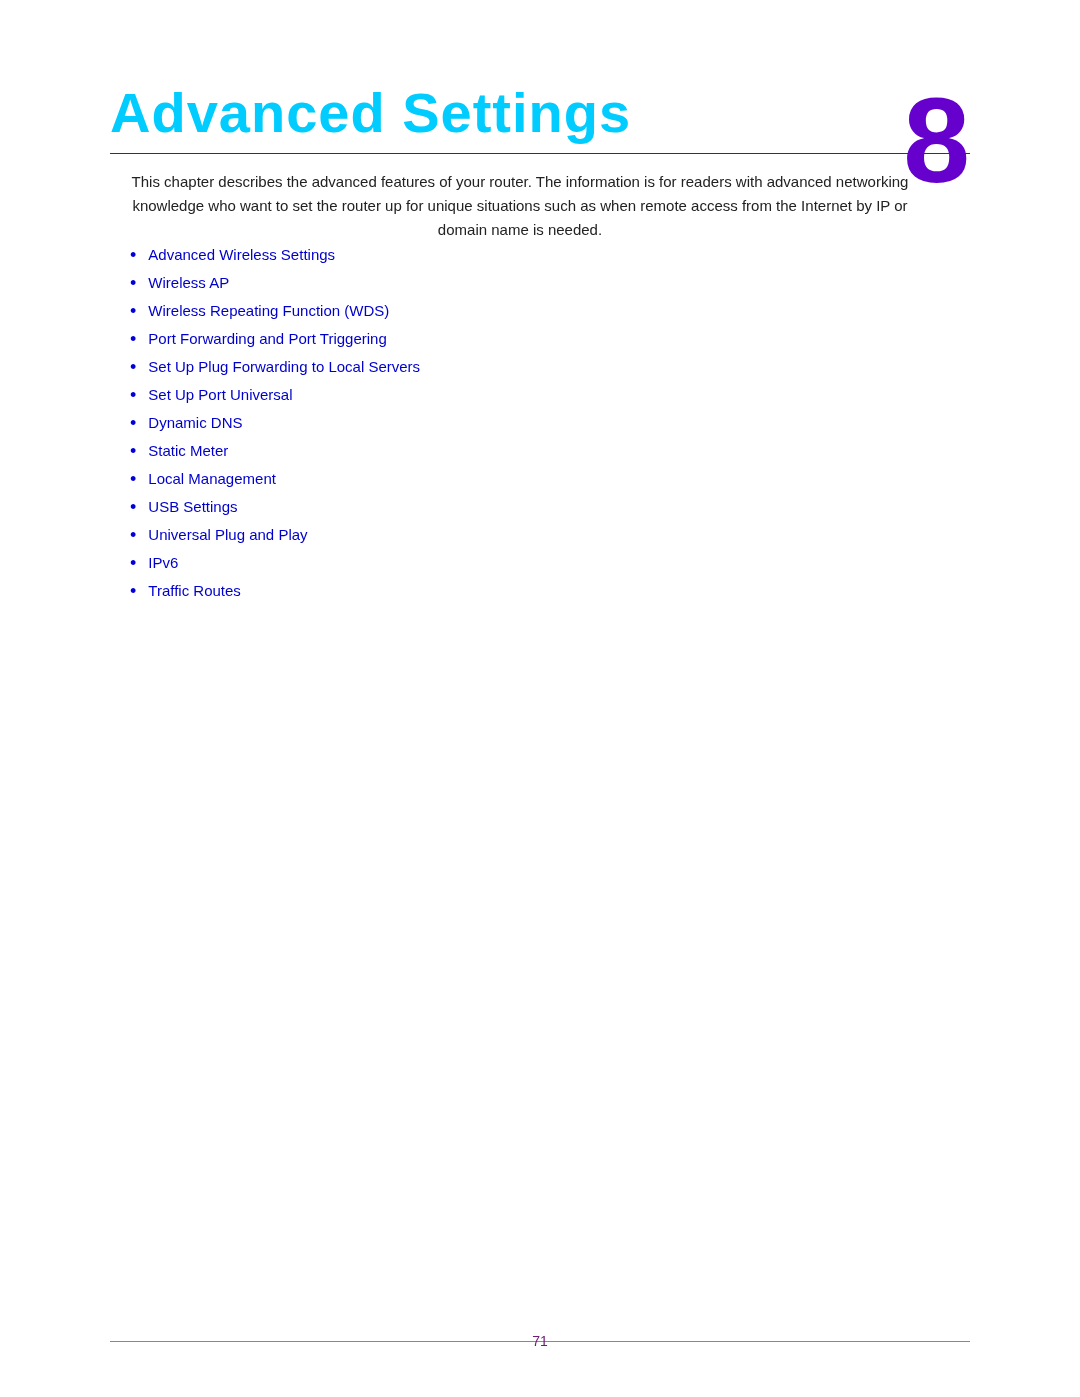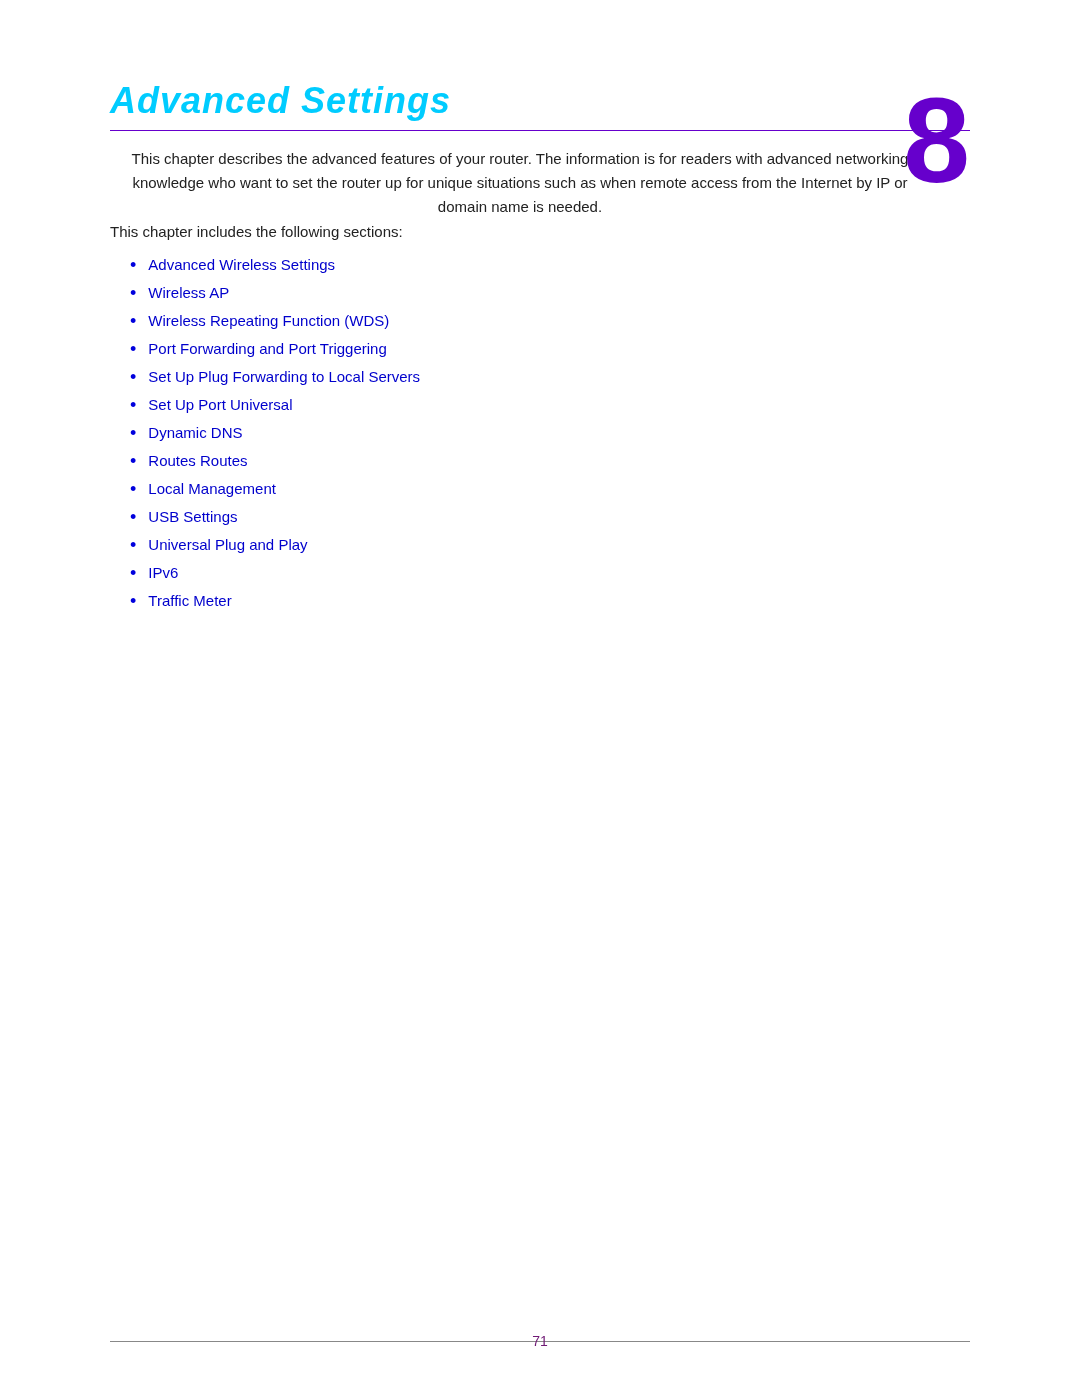--- a/index.html
+++ b/index.html
@@ -31,26 +31,25 @@
       top: 80px;
       right: 110px;
       font-size: 120px;
       font-weight: bold;
       color: #6600cc;
       line-height: 1;
       font-family: Arial, Helvetica, sans-serif;
     }
 
     .chapter-title {
-      font-size: 36px;
+      font-size: 56px;
       font-weight: bold;
       color: #00ccff;
       margin-bottom: 8px;
       letter-spacing: 1px;
-      font-style: italic;
     }
 
     .title-underline {
       border: none;
       border-top: 1.5px solid #6600cc;
       margin-bottom: 16px;
       width: 100%;
     }
 
     .subtitle {
@@ -128,21 +127,20 @@
 
   <span class="chapter-number">8</span>
 
   <h1 class="chapter-title">Advanced Settings</h1>
 
   <hr class="title-underline">
 
 
   <p class="intro-text">This chapter describes the advanced features of your router. The information is for readers with advanced networking knowledge who want to set the router up for unique situations such as when remote access from the Internet by IP or domain name is needed.</p>
 
-  <p class="sections-intro">This chapter includes the following sections:</p>
 
   <ul class="toc-list">
   <li>
         <span class="bullet">•</span>
         <a class="toc-link" href="#">Advanced Wireless Settings</a>
       </li>
       <li>
         <span class="bullet">•</span>
         <a class="toc-link" href="#">Wireless AP</a>
       </li>
@@ -161,40 +159,40 @@
       <li>
         <span class="bullet">•</span>
         <a class="toc-link" href="#">Set Up Port Universal</a>
       </li>
       <li>
         <span class="bullet">•</span>
         <a class="toc-link" href="#">Dynamic DNS</a>
       </li>
       <li>
         <span class="bullet">•</span>
-        <a class="toc-link" href="#">Routes Routes</a>
+        <a class="toc-link" href="#">Static Meter</a>
       </li>
       <li>
         <span class="bullet">•</span>
         <a class="toc-link" href="#">Local Management</a>
       </li>
       <li>
         <span class="bullet">•</span>
         <a class="toc-link" href="#">USB Settings</a>
       </li>
       <li>
         <span class="bullet">•</span>
         <a class="toc-link" href="#">Universal Plug and Play</a>
       </li>
       <li>
         <span class="bullet">•</span>
         <a class="toc-link" href="#">IPv6</a>
       </li>
       <li>
         <span class="bullet">•</span>
-        <a class="toc-link" href="#">Traffic Meter</a>
+        <a class="toc-link" href="#">Traffic Routes</a>
       </li>
     </ul>
 
   <hr class="footer-line">
   <div class="footer-page-number">71</div>
 
 </div>
 
 </body></html>

